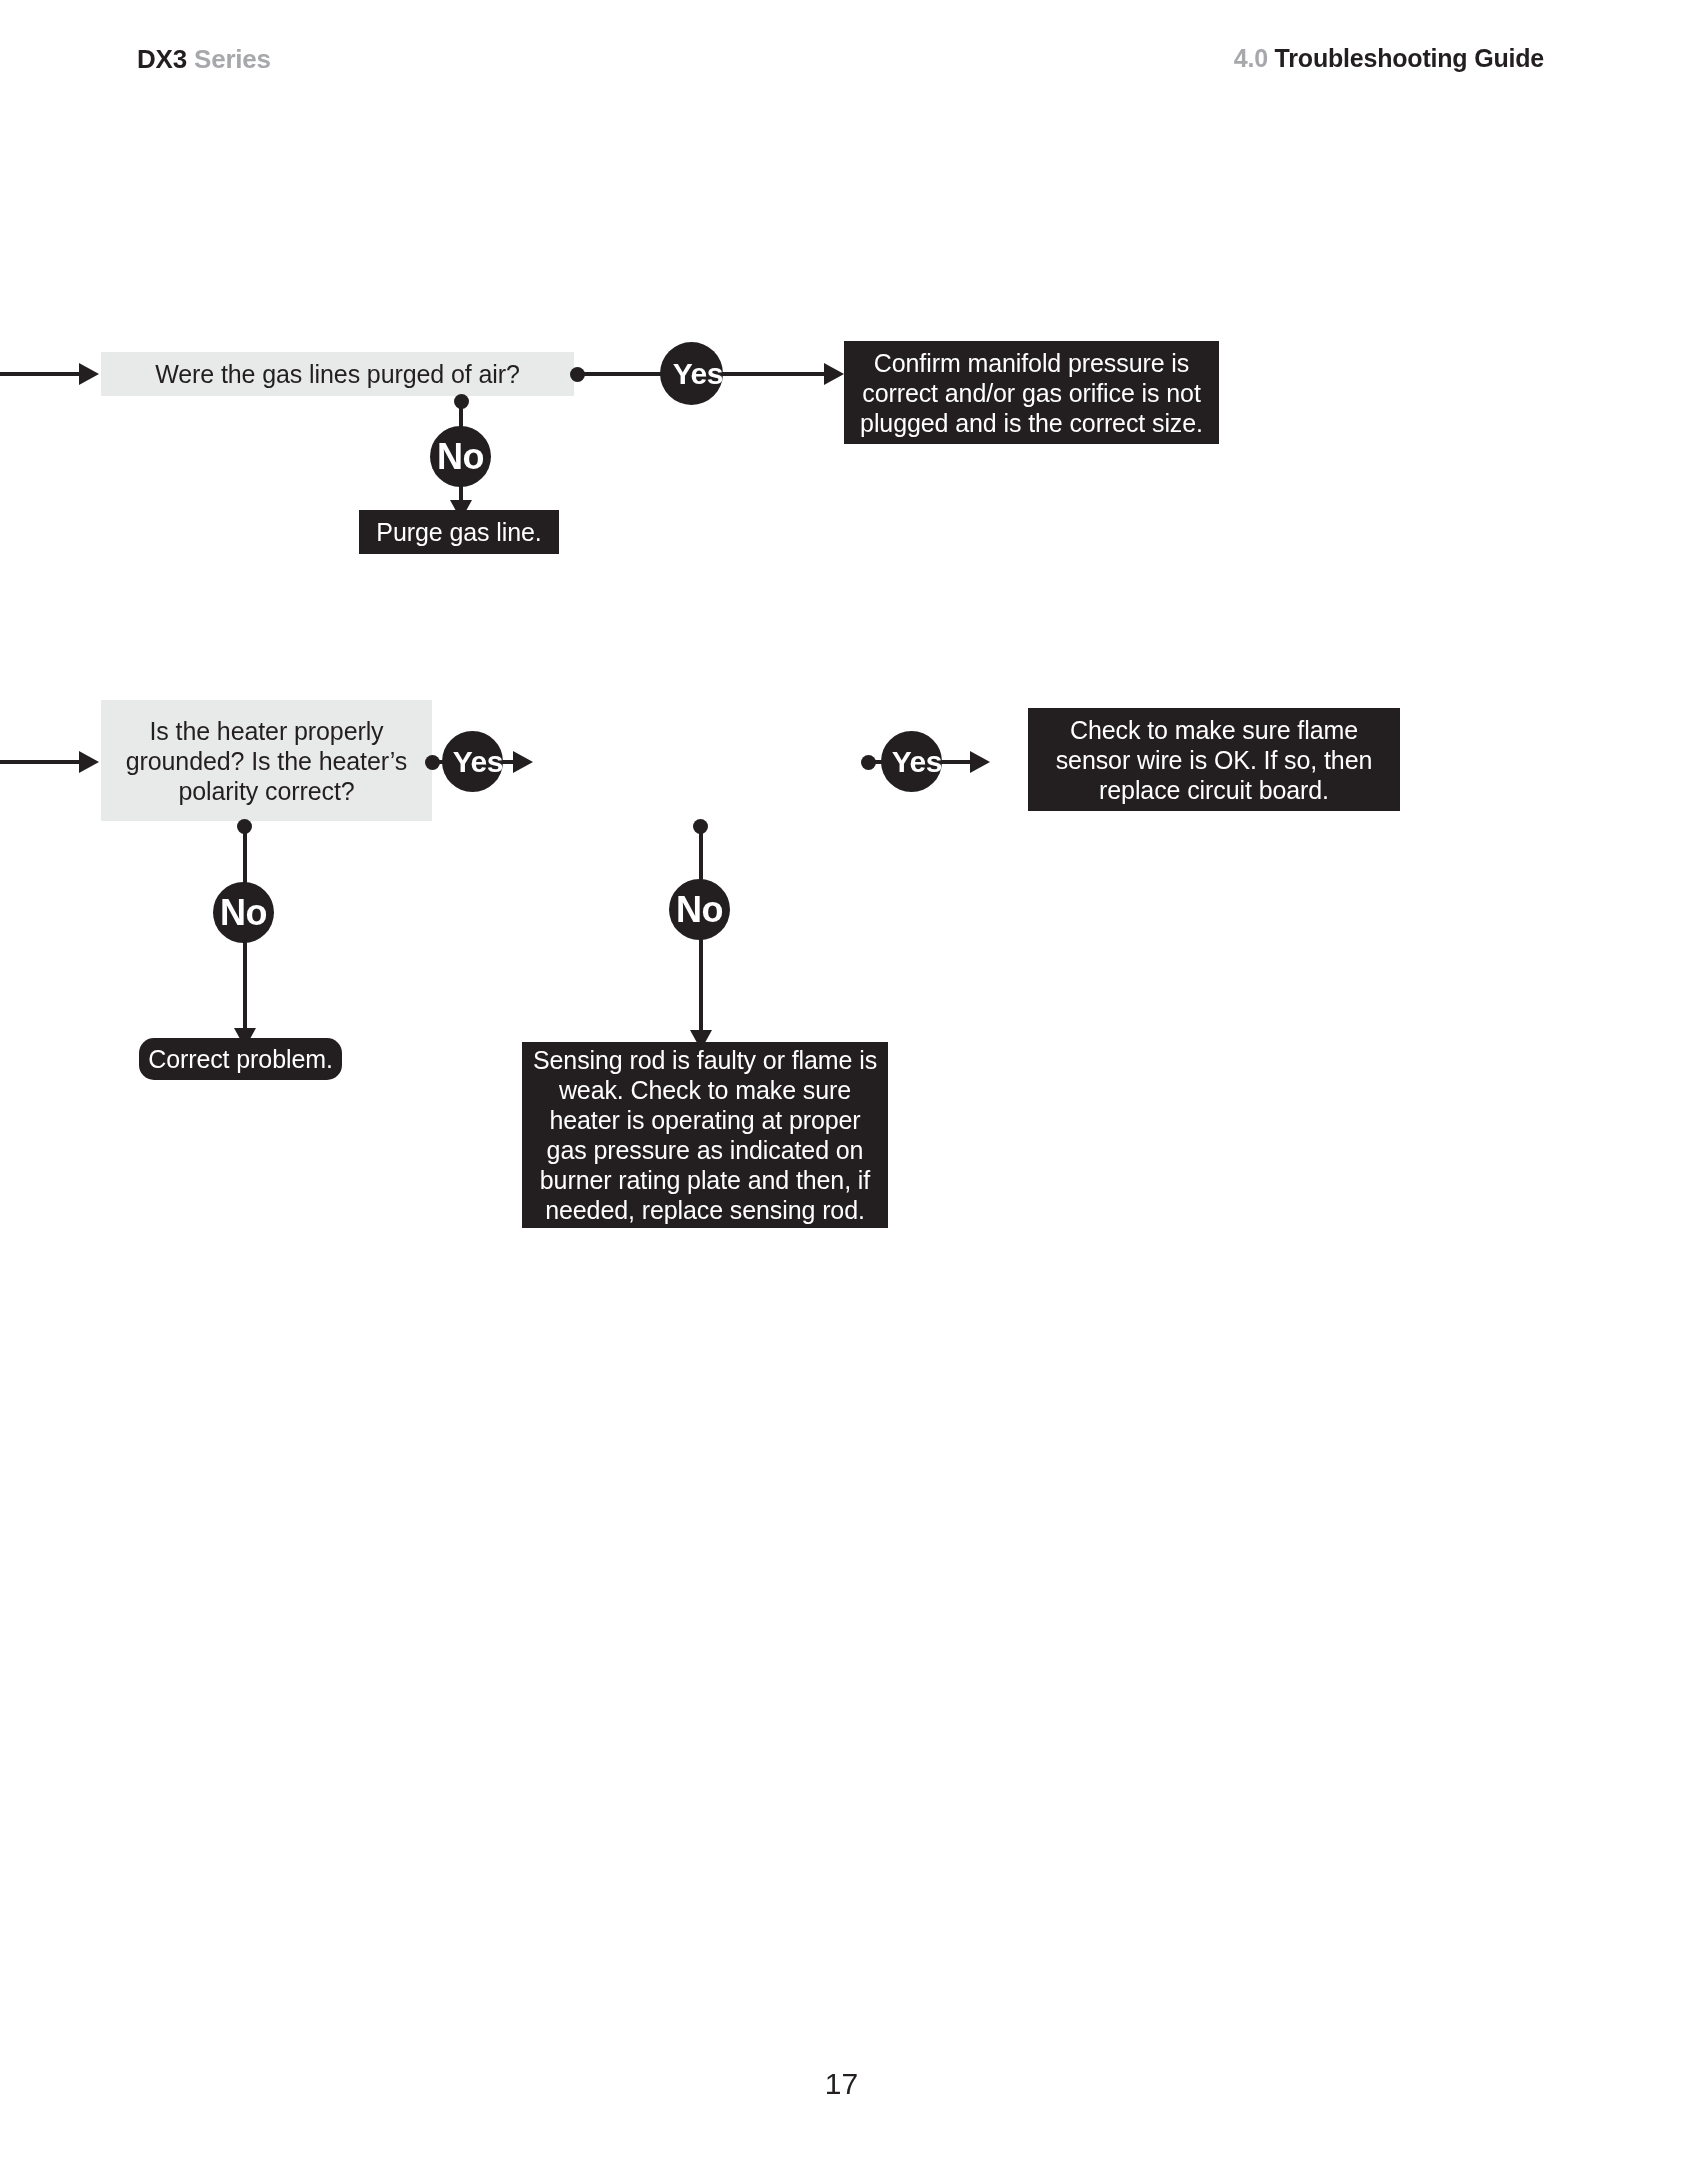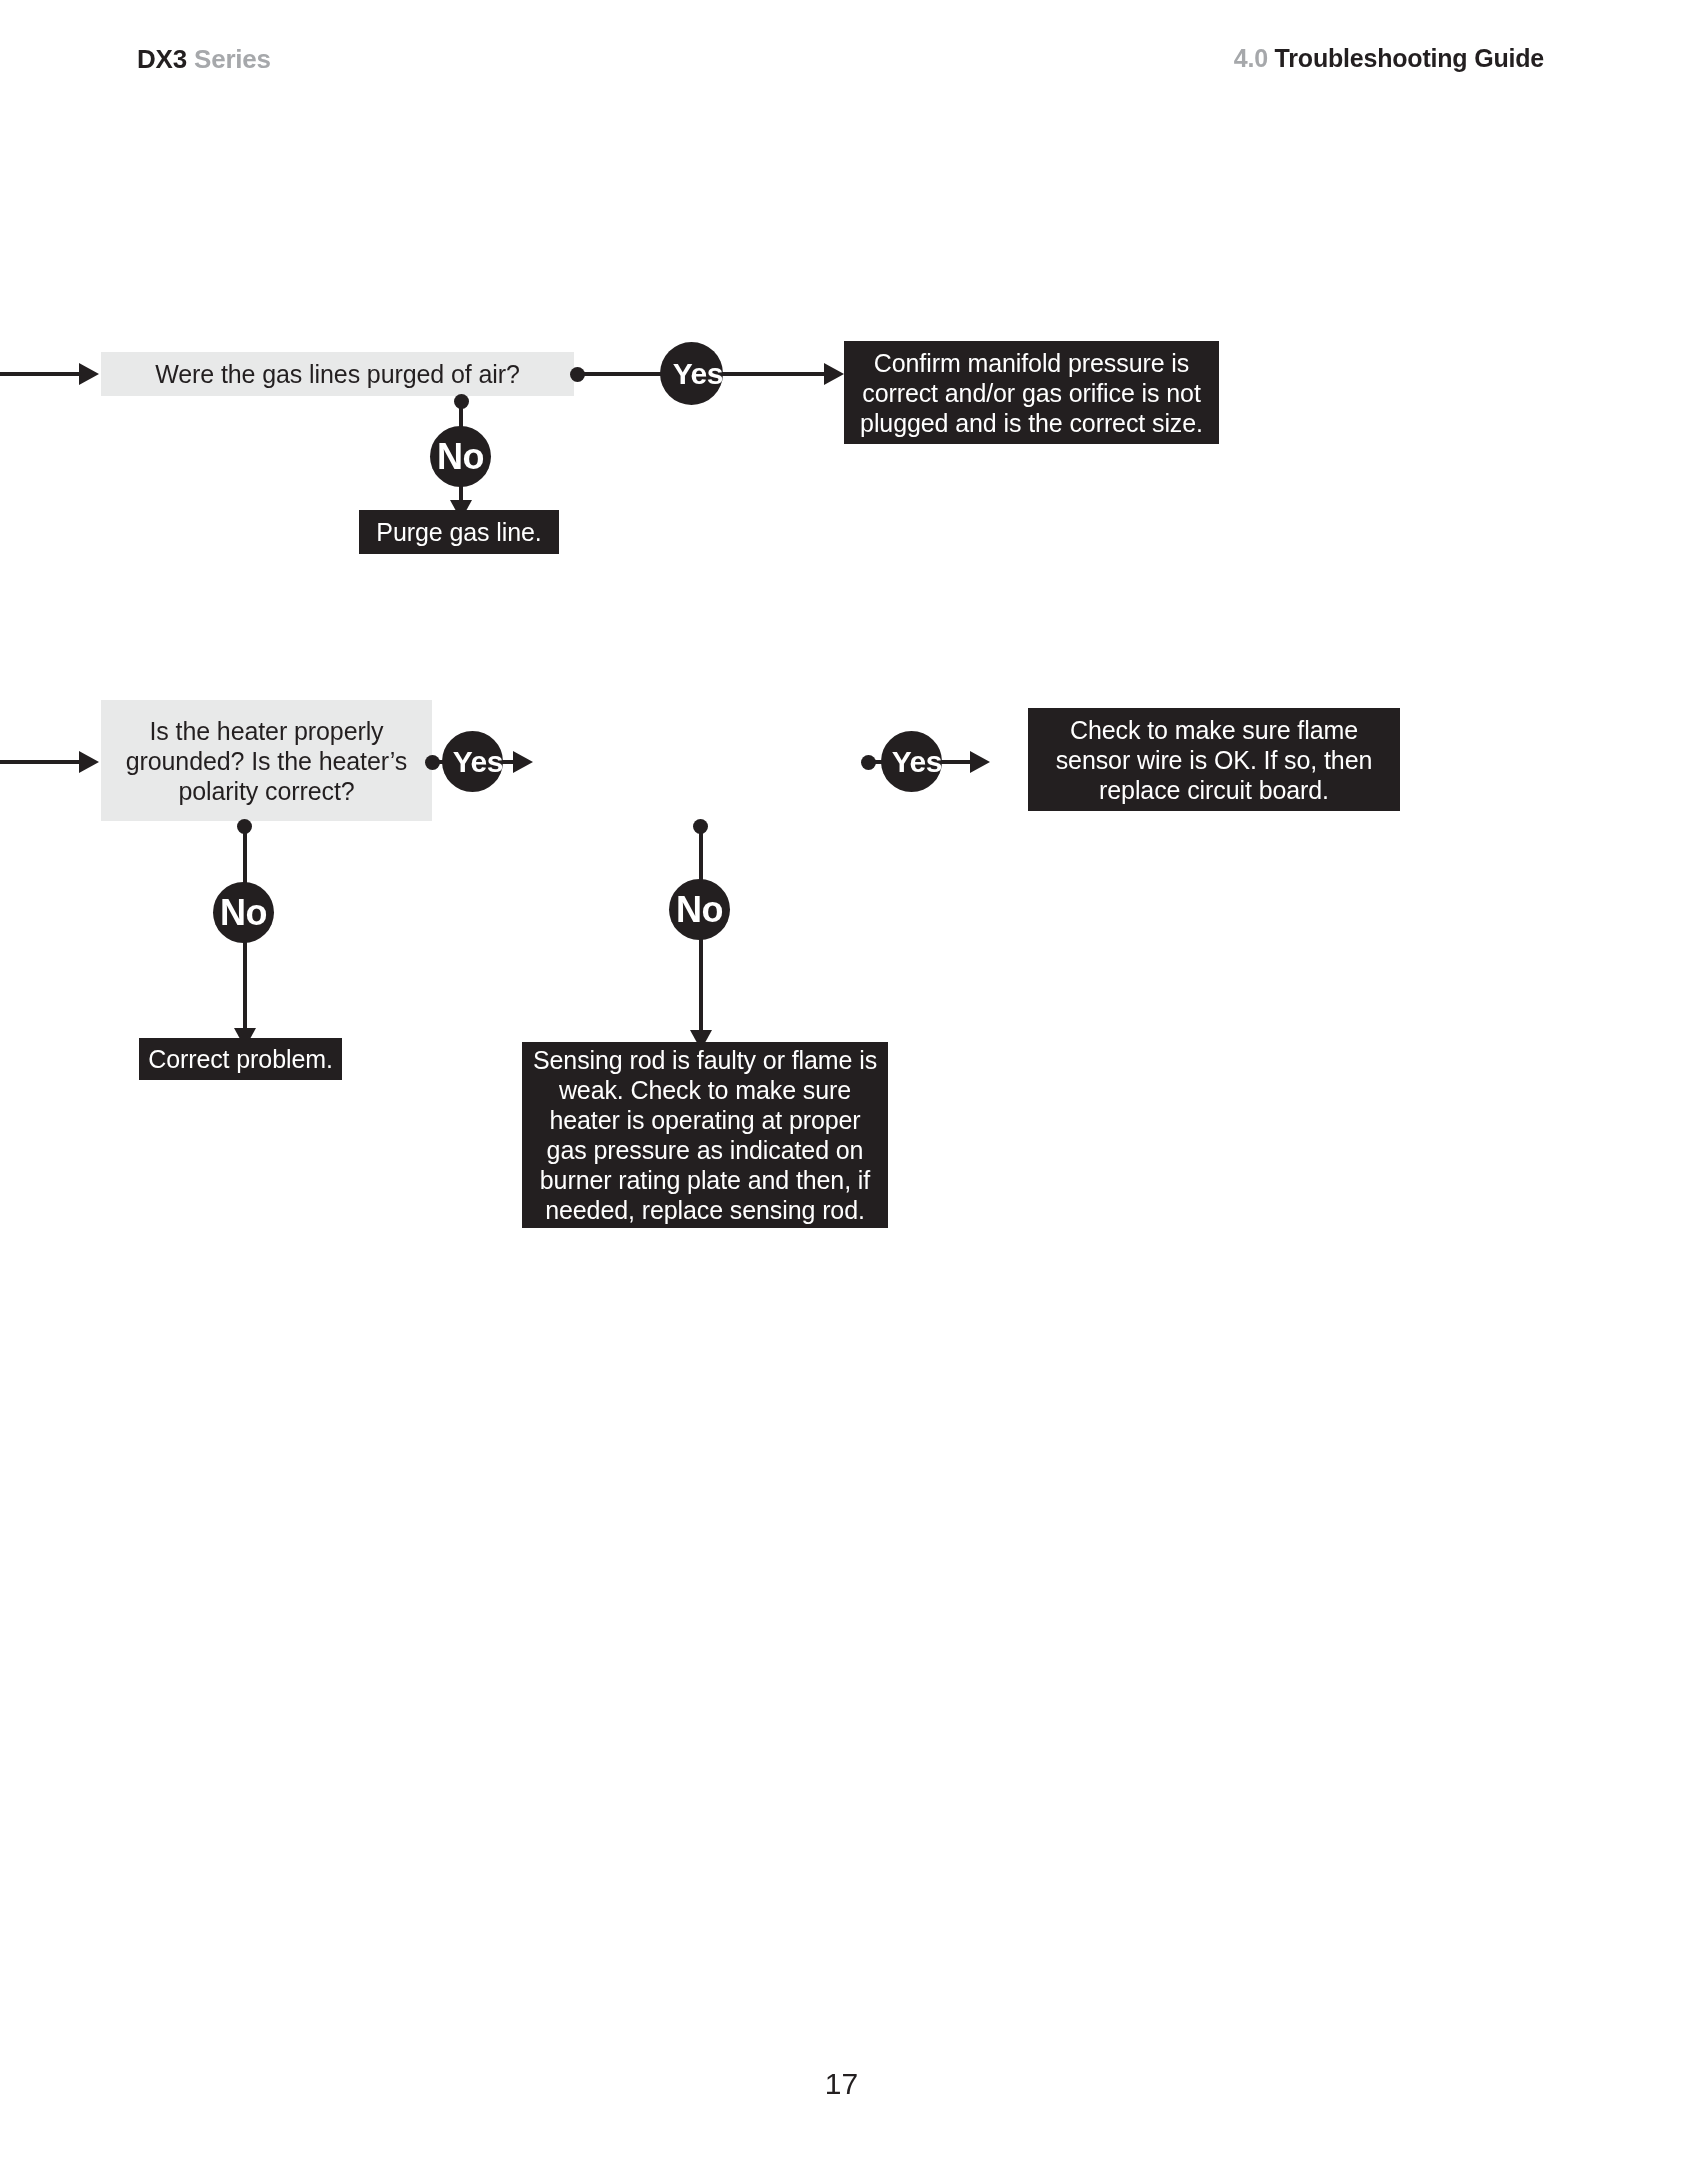--- a/index.html
+++ b/index.html
@@ -214,21 +214,21 @@
   </div>
 
   <div class="dot" style="left:237px; top:819px;"></div>
   <div class="vline" style="left:243px; top:826px; height:66px;"></div>
   <div class="pill no" style="left:213px; top:882px; width:61px; height:61px;">
     <span>No</span>
   </div>
   <div class="vline" style="left:243px; top:939px; height:102px;"></div>
   <div class="arrow-d" style="left:234px; top:1028px;"></div>
 
-  <div class="node act" style="left:139px; top:1038px; width:203px; height:42px;">
+  <div class="node act" style="left:139px; top:1038px; width:203px; height:42px;border-radius:15px;">
     <span>Correct problem.</span>
   </div>
 
   <div class="dot" style="left:693px; top:819px;"></div>
   <div class="vline" style="left:699px; top:826px; height:63px;"></div>
   <div class="pill no" style="left:669px; top:879px; width:61px; height:61px;">
     <span>No</span>
   </div>
   <div class="vline" style="left:699px; top:936px; height:104px;"></div>
   <div class="arrow-d" style="left:690px; top:1030px;"></div>

